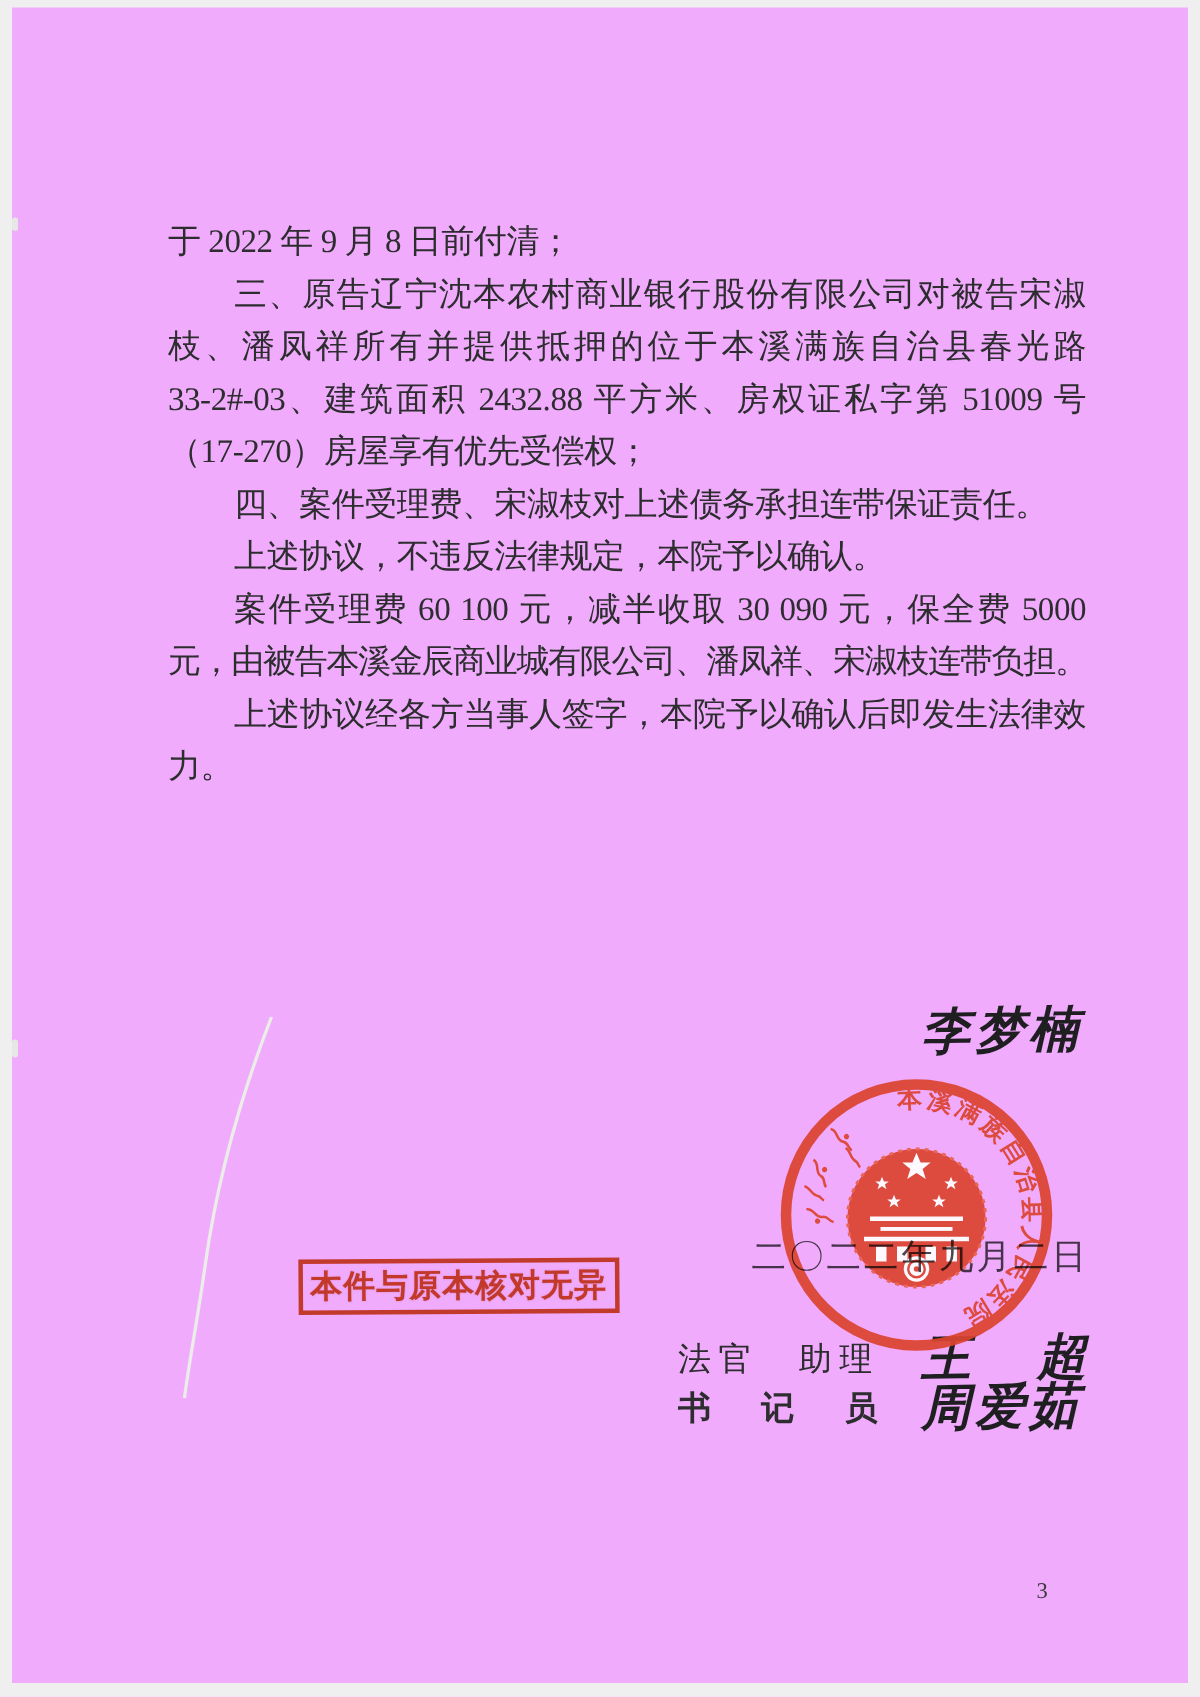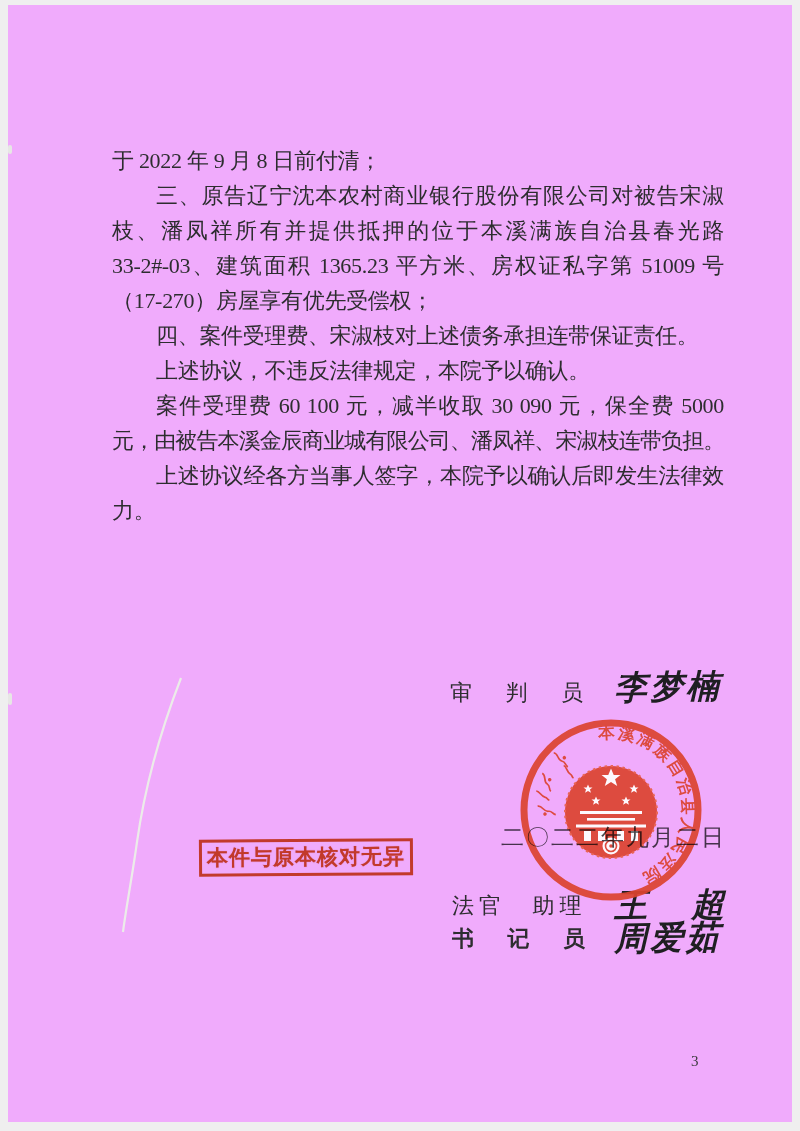--- a/index.html
+++ b/index.html
@@ -69,31 +69,30 @@
   <svg class="crease" width="110" height="290">
     <path d="M 88,18 C 62,85 50,140 44,182 C 39,218 33,248 30,272" fill="none" stroke="#ecece9" stroke-width="2.2"></path>
   </svg>
   <div class="edge-smudge" style="left:0px;top:140px;width:4px;height:9px;"></div>
   <div class="edge-smudge" style="left:0px;top:688px;width:4px;height:12px;"></div>
 
   <div class="body-text">
       <div class="bline">于 2022 年 9 月 8 日前付清；</div>
       <div class="bline ind just">三、原告辽宁沈本农村商业银行股份有限公司对被告宋淑</div>
       <div class="bline just">枝、潘凤祥所有并提供抵押的位于本溪满族自治县春光路</div>
-      <div class="bline just">33-2#-03、建筑面积 1365.23 平方米、房权证私字第 51009 号</div>
+      <div class="bline just">33-2#-03、建筑面积 2432.88 平方米、房权证私字第 51009 号</div>
       <div class="bline">（17-270）房屋享有优先受偿权；</div>
       <div class="bline ind">四、案件受理费、宋淑枝对上述债务承担连带保证责任。</div>
       <div class="bline ind">上述协议，不违反法律规定，本院予以确认。</div>
       <div class="bline ind just">案件受理费 60 100 元，减半收取 30 090 元，保全费 5000</div>
       <div class="bline just tight">元，由被告本溪金辰商业城有限公司、潘凤祥、宋淑枝连带负担。</div>
       <div class="bline ind just">上述协议经各方当事人签字，本院予以确认后即发生法律效</div>
       <div class="bline">力。</div>
     </div>
 
-  <div class="sig-label" style="left:442px;top:673px;">审 判 员</div>
   <div class="sig-name" style="left:606px;top:660px;">李梦楠</div>
 
   <svg class="seal" viewBox="0 0 190 190">
     <g>
       <circle cx="95" cy="95" r="87" fill="none" stroke="#dc4431" stroke-width="7"></circle>
     </g>
     <defs>
       <path id="arcCN" d="M 82.5,24.1 A 72,72 0 0 1 131.0,157.4" fill="none"></path>
     </defs>
     <text font-size="16.5" fill="#dc4431" font-weight="bold" letter-spacing="2.5">

